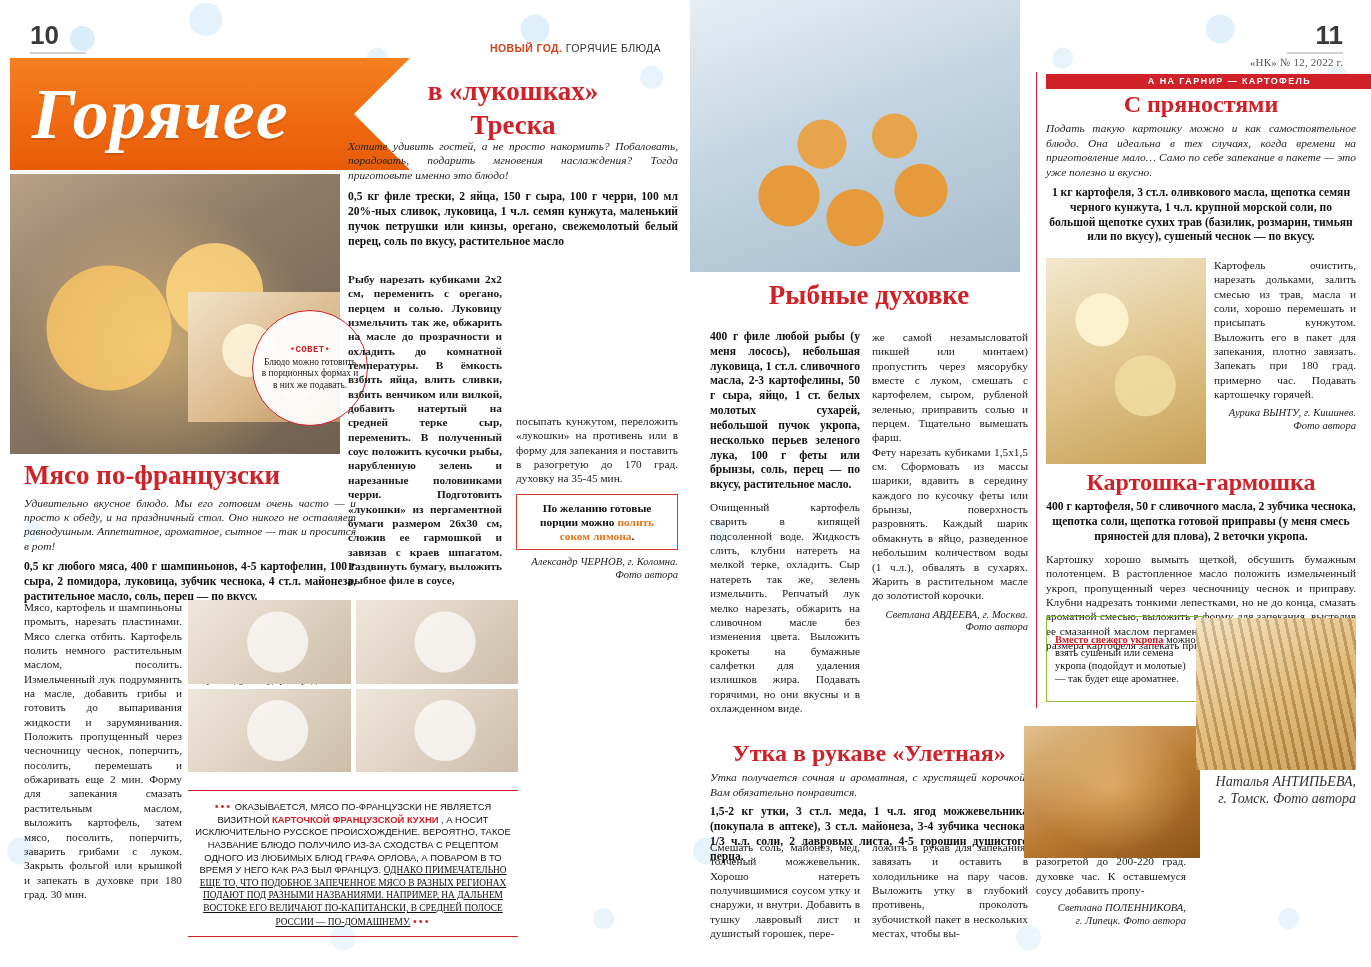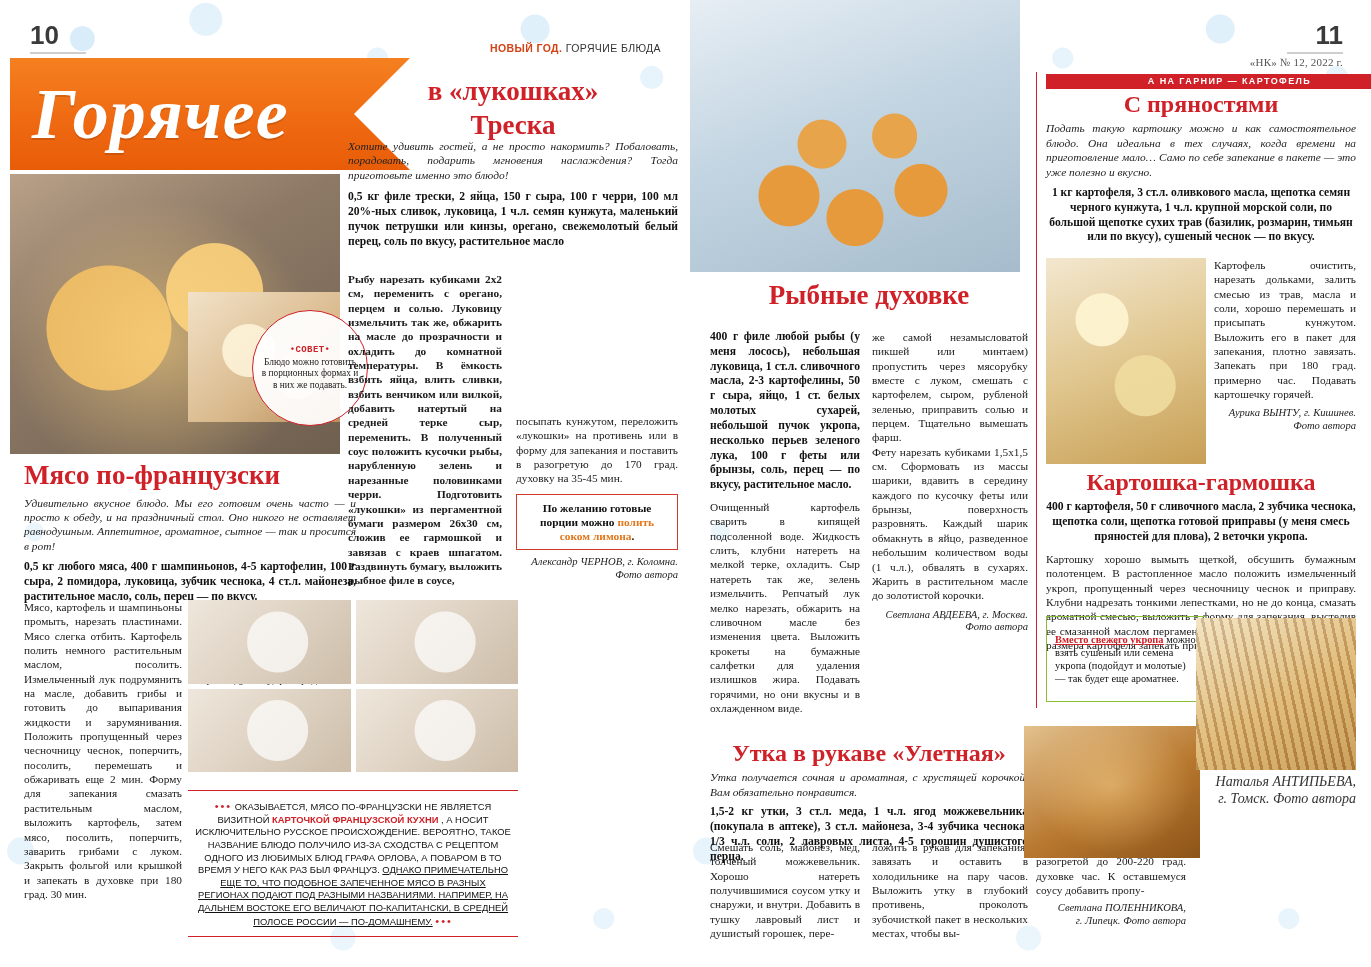--- a/index.html
+++ b/index.html
@@ -126,21 +126,21 @@
   .boxed-note em { color:#e2761b; font-style:normal; }
 
   .factbox {
     position:absolute; left:188px; top:790px; width:330px;
     border:1.5px solid #cf2127; border-left:none; border-right:none;
     padding:8px 6px 7px; text-align:center;
     font-family:"Liberation Sans", sans-serif; font-size:9.4px; line-height:1.34; color:#111;
   }
   .factbox .dots { color:#cf2127; letter-spacing:2px; font-size:11px; }
   .factbox .hl { color:#cf2127; font-weight:bold; }
-  .factbox u { text-decoration:underline; }
+  .factbox u { text-decoration:underline;font-family:Liberation Serif, serif; }
 
   
   .garnish-head {
     position:absolute; left:1046px; top:74px; width:310px; height:15px;
     background:#cf2127; color:#fff; font-family:"Liberation Sans", sans-serif;
     font-size:9px; letter-spacing:1.4px; text-align:center; line-height:15px; font-weight:bold;
   }
   .right-col-rule { position:absolute; left:1036px; top:74px; width:1px; height:830px; background:#cf2127; }
 
   .green-note {

